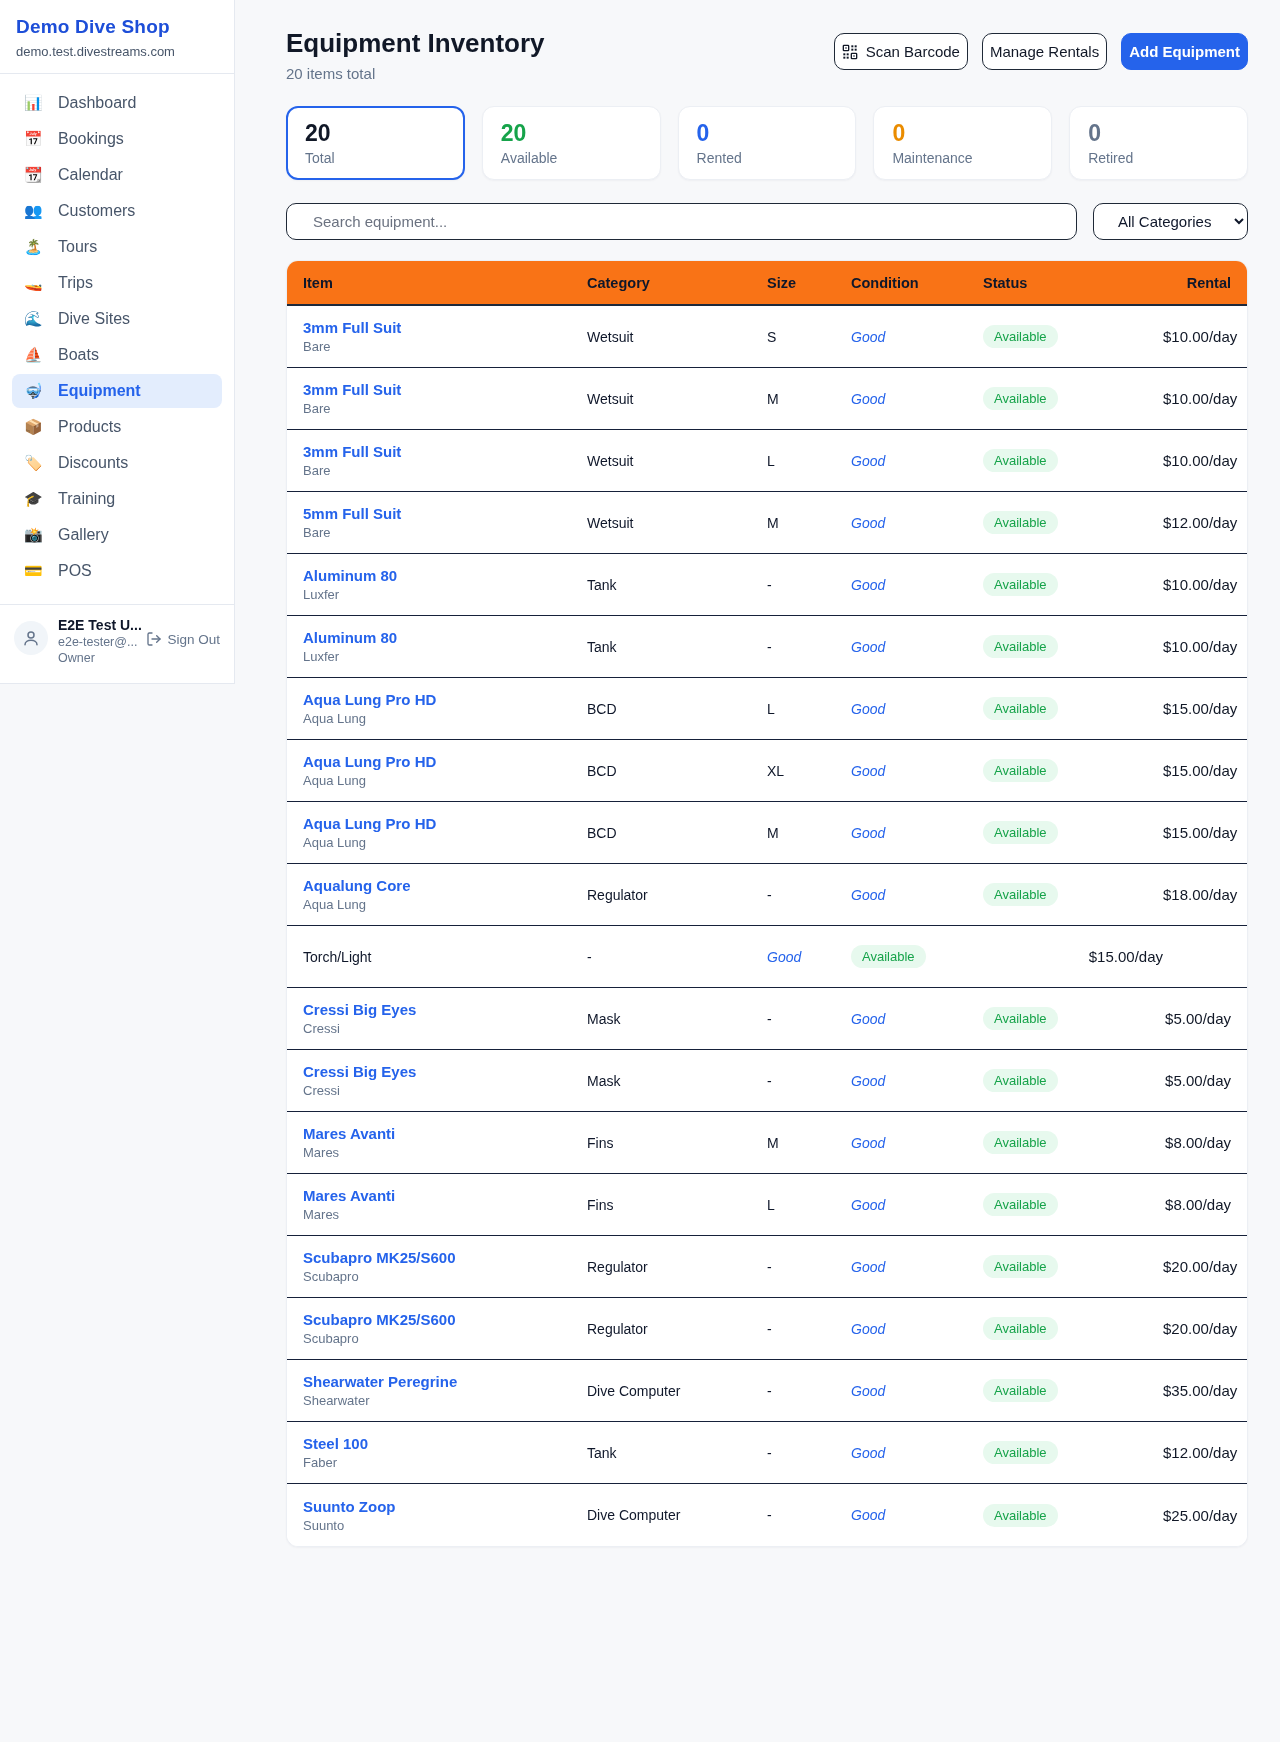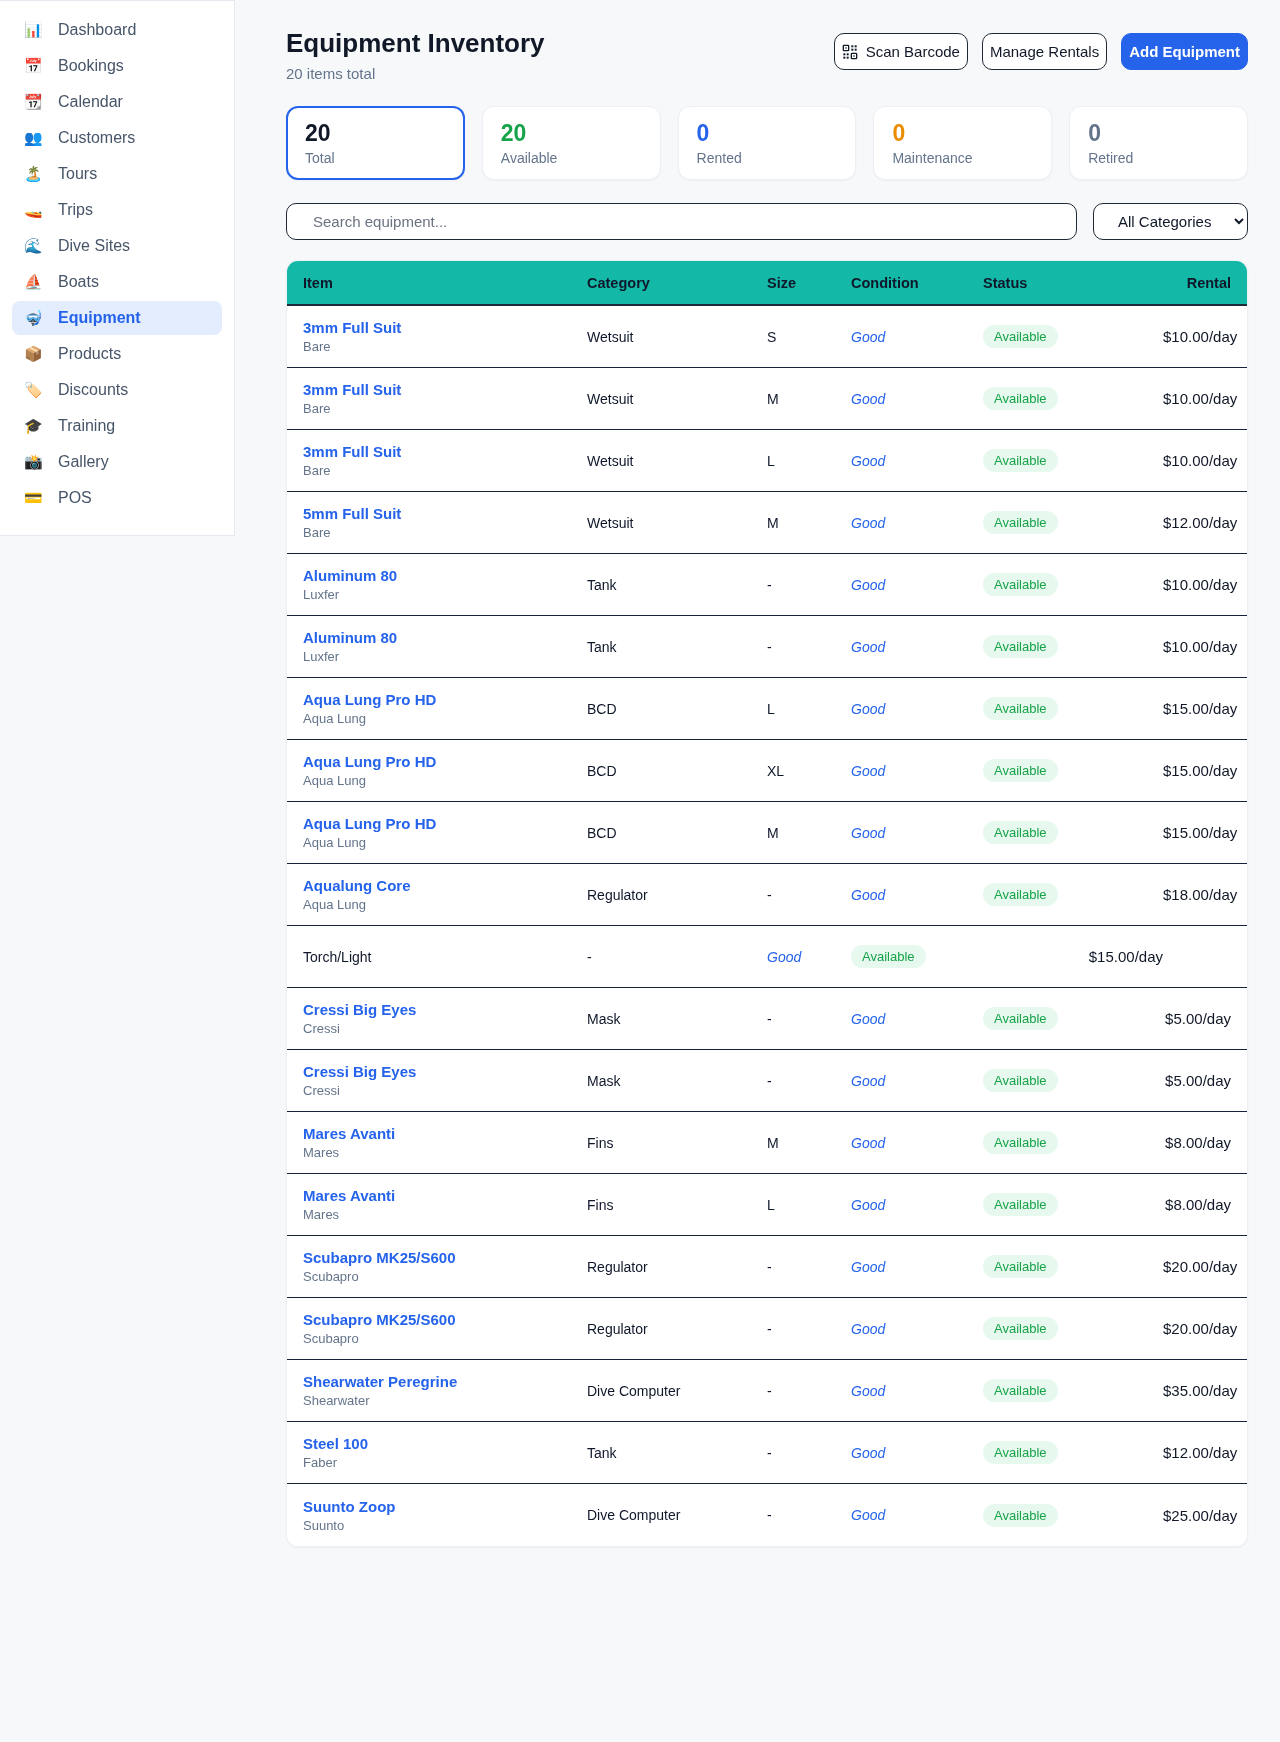--- a/index.html
+++ b/index.html
@@ -85,21 +85,21 @@
     font-family:"Liberation Sans", sans-serif; cursor:pointer;
   }
   
   .table-card {
     background:#ffffff; border:1px solid #eceff4; border-radius:12px;
     margin-top:20px; box-shadow:0 1px 2px rgba(15,23,42,.04); overflow:hidden;
   }
   .thead {
     display:grid; grid-template-columns:284px 180px 84px 132px 180px 1fr;
     padding:0 16px; height:45px; align-items:center;
-    background:#14b8a6; border-bottom:2px solid #1e293b;
+    background:#f97316; border-bottom:2px solid #1e293b;
     font-size:14.5px; font-weight:bold; color:#0f172a;
   }
   .thead .col-rental { text-align:right; }
   .trow {
     display:grid; grid-template-columns:284px 180px 84px 132px 180px 1fr;
     padding:0 16px; height:62px; align-items:center;
     border-bottom:1px solid #16213a; background:#fff; font-size:14px;
   }
   .trow:last-child { border-bottom:none; }
   .item-link { color:#2563eb; font-size:15px; font-weight:bold; text-decoration:none; cursor:pointer; }
@@ -109,20 +109,24 @@
     display:inline-block; background:#e7f9ee; color:#16a34a;
     font-size:13px; padding:4px 11px; border-radius:999px;
   }
   .c-rental { text-align:right; font-size:15px; color:#111827; }
   .hdr-icon svg, .signout svg, .avatar svg { display:block; }
 </style>
 </head>
 <body>
 
 <aside class="sidebar">
+  <div class="brand-block">
+    <div class="brand">Demo Dive Shop</div>
+    <div class="subdomain">demo.test.divestreams.com</div>
+  </div>
   <div class="side-divider"></div>
   <nav class="nav" id="nav">
       <div class="nav-item">
         <span class="ico">📊</span>
         <span>Dashboard</span>
       </div>
       <div class="nav-item">
         <span class="ico">📅</span>
         <span>Bookings</span>
       </div>
@@ -168,20 +172,41 @@
       </div>
       <div class="nav-item">
         <span class="ico">📸</span>
         <span>Gallery</span>
       </div>
       <div class="nav-item">
         <span class="ico">💳</span>
         <span>POS</span>
       </div>
     </nav>
+  <div class="user-block">
+    <div class="avatar">
+      <svg width="18" height="18" viewBox="0 0 24 24" fill="none" stroke="#64748b" stroke-width="2" stroke-linecap="round" stroke-linejoin="round">
+          <circle cx="12" cy="8" r="4"></circle>
+          <path d="M4 21c0-4 4-6 8-6s8 2 8 6"></path>
+        </svg>
+    </div>
+    <div class="user-meta">
+      <div class="user-name">E2E Test U...</div>
+      <div class="user-email">e2e-tester@...</div>
+      <div class="user-role">Owner</div>
+    </div>
+    <div class="signout">
+      <svg width="16" height="16" viewBox="0 0 24 24" fill="none" stroke="#64748b" stroke-width="2" stroke-linecap="round" stroke-linejoin="round">
+          <path d="M9 21H5a2 2 0 0 1-2-2V5a2 2 0 0 1 2-2h4"></path>
+          <polyline points="16 17 21 12 16 7"></polyline>
+          <line x1="21" y1="12" x2="9" y2="12"></line>
+        </svg>
+      <span>Sign Out</span>
+    </div>
+  </div>
 </aside>
 
 <main class="main">
 
   <div class="page-head">
     <div>
       <div class="page-title">Equipment Inventory</div>
       <div class="page-sub">20 items total</div>
     </div>
     <div class="head-actions">

